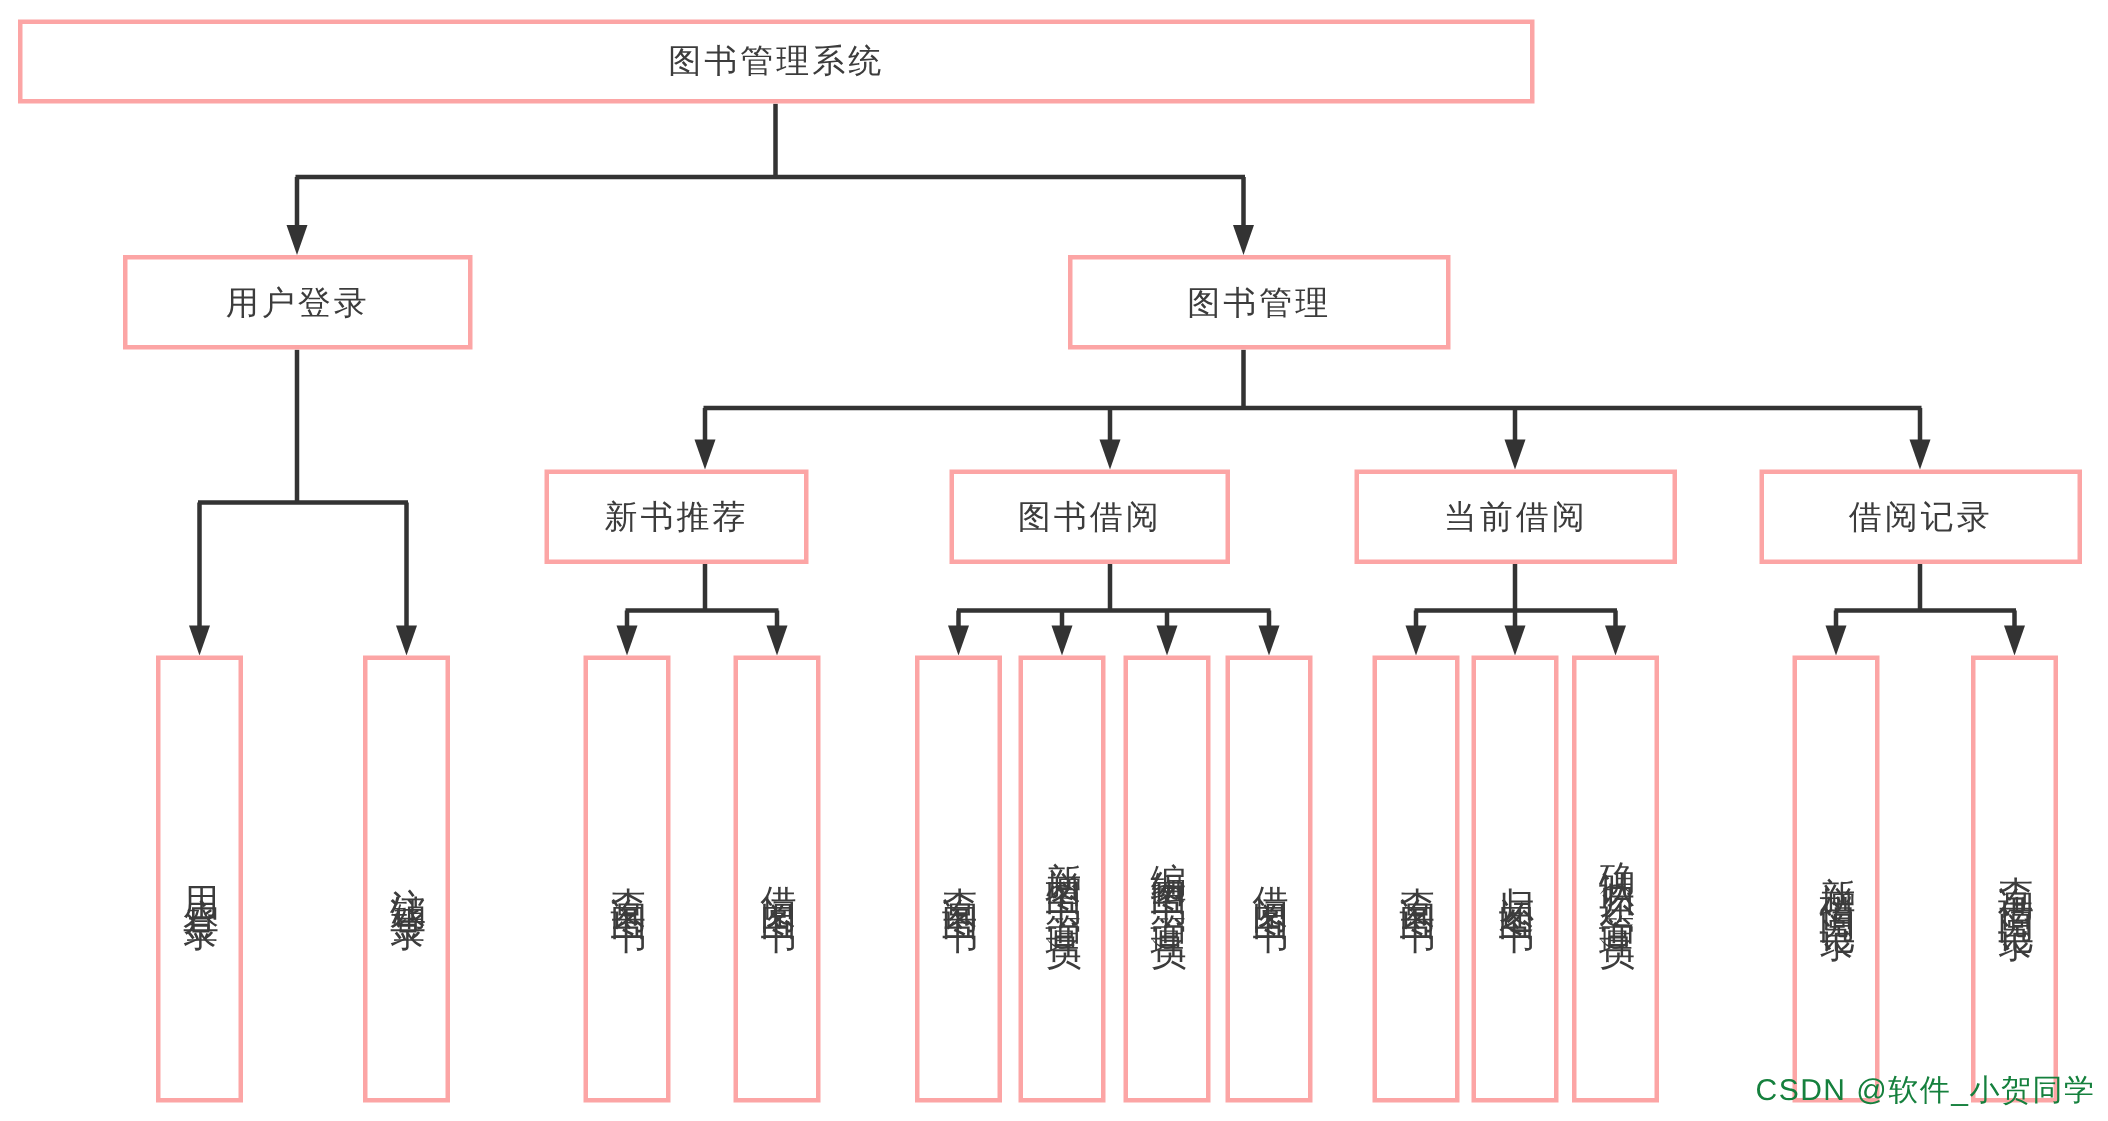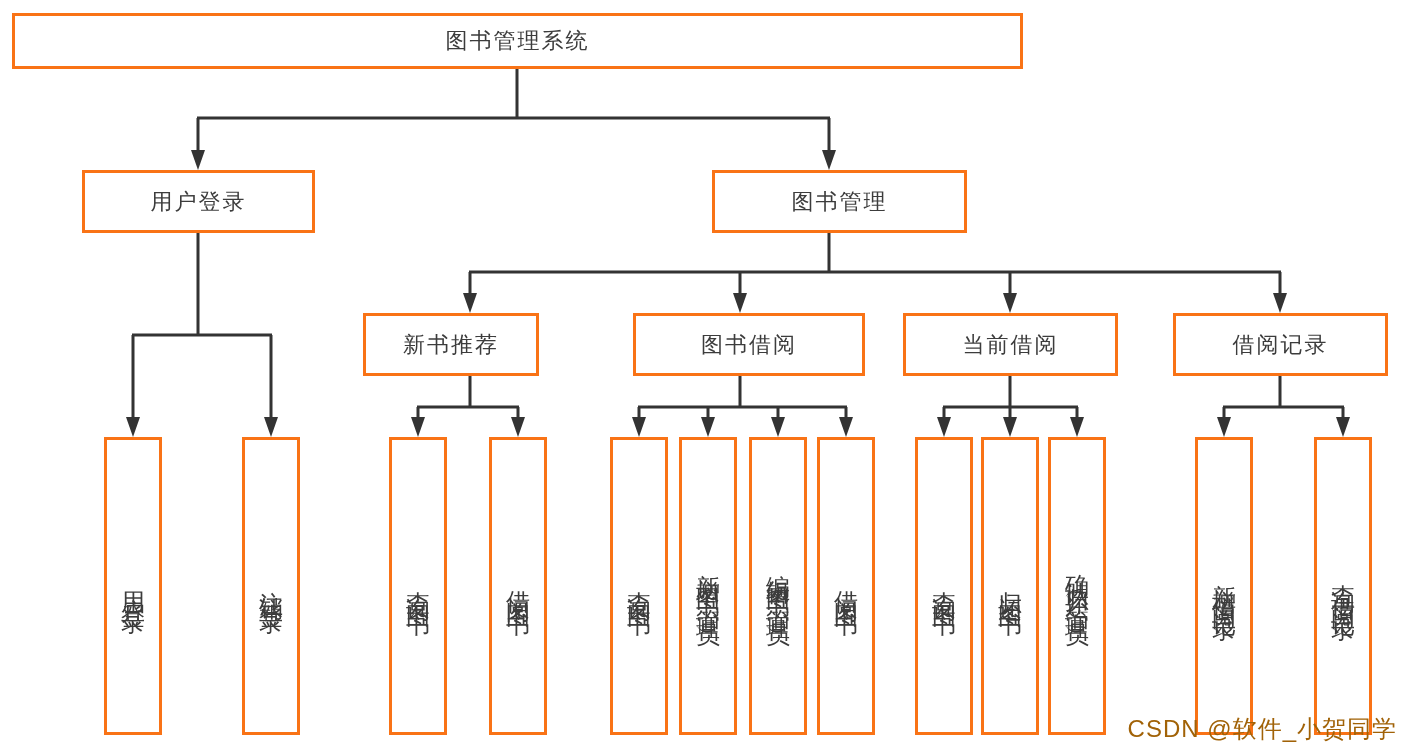--- a/index.html
+++ b/index.html
@@ -7,21 +7,21 @@
     position:relative;
     width:1405px;height:747px;
     background:#ffffff;
     font-family:"Liberation Sans", sans-serif;
     overflow:hidden;
   }
   .stage svg{position:absolute;left:0;top:0;z-index:1;}
   .box{
     position:absolute;
     box-sizing:border-box;
-    border:3px solid #f97316;
+    border:3px solid #fca5a5;
     background:#ffffff;
     display:flex;
     align-items:center;
     justify-content:center;
     color:#3c3c3c;
     z-index:2;
   }
   .h-label{
     font-size:22px;
     letter-spacing:2px;
@@ -31,23 +31,23 @@
     writing-mode:vertical-rl;
     text-orientation:mixed;
     font-size:24px;
     letter-spacing:7px;
     line-height:1;
   }
   .watermark{
     position:absolute;
     top:713px;
     right:8px;
-    font-size:24px;
+    font-size:20px;
     letter-spacing:1px;
-    color:#a16207;
+    color:#15803d;
     z-index:5;
     white-space:nowrap;
   }
 </style>
 </head>
 <body>
 
 <div class="stage">
 
   <svg width="1405" height="747" viewBox="0 0 1405 747">
@@ -89,21 +89,21 @@
       <polygon points="1336,417 1350,417 1343,437"></polygon>
     </g>
   </svg>
 
   <div class="box h-label" style="left:12px;top:13px;width:1011px;height:56px">图书管理系统</div>
 
   <div class="box h-label" style="left:82px;top:170px;width:233px;height:63px">用户登录</div>
   <div class="box h-label" style="left:712px;top:170px;width:255px;height:63px">图书管理</div>
 
   <div class="box h-label" style="left:363px;top:313px;width:176px;height:63px">新书推荐</div>
-  <div class="box h-label" style="left:633px;top:313px;width:232px;height:63px">图书借阅</div>
+  <div class="box h-label" style="left:633px;top:313px;width:187px;height:63px">图书借阅</div>
   <div class="box h-label" style="left:1173px;top:313px;width:215px;height:63px">借阅记录</div>
   <div class="box h-label" style="left:903px;top:313px;width:215px;height:63px">当前借阅</div>
 
   <div class="box leaf" style="left:104px;top:437px;width:58px;height:298px">用户登录</div>
   <div class="box leaf" style="left:242px;top:437px;width:58px;height:298px">注销登录</div>
 
   <div class="box leaf" style="left:389px;top:437px;width:58px;height:298px">查询图书</div>
   <div class="box leaf" style="left:489px;top:437px;width:58px;height:298px">借阅图书</div>
 
   <div class="box leaf" style="left:610px;top:437px;width:58px;height:298px">查询图书</div>

